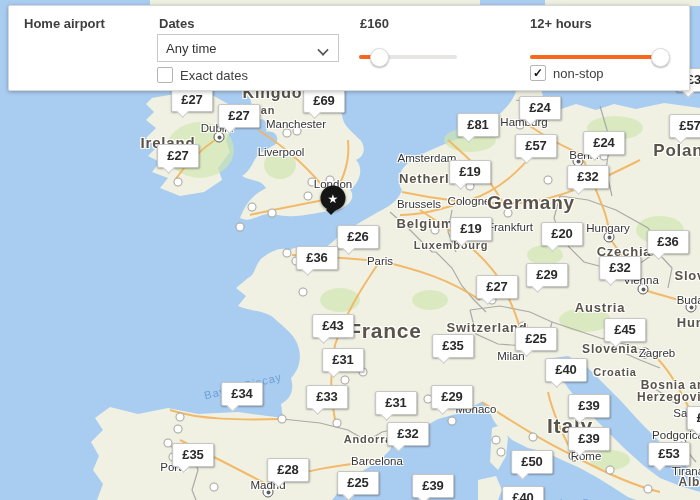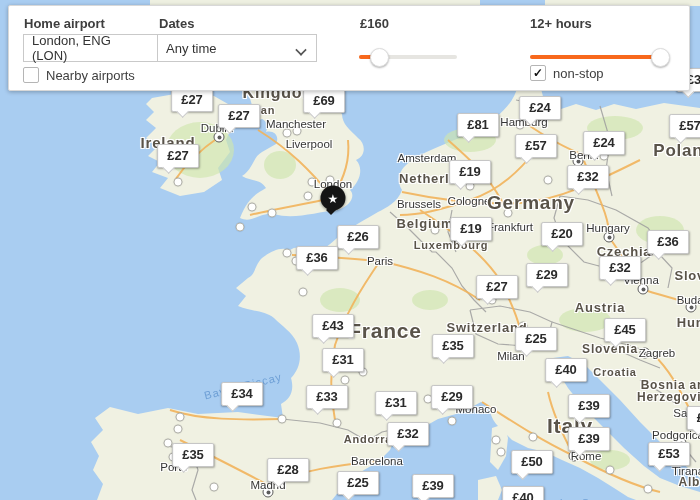--- a/index.html
+++ b/index.html
@@ -196,21 +196,21 @@
     <div class="capital-dot" style="left: 609px; top: 237px;"></div>
     <div class="capital-dot" style="left: 643px; top: 289px;"></div>
     <div class="capital-dot" style="left: 645px; top: 353px;"></div>
     <div class="capital-dot" style="left: 574px; top: 456px;"></div>
     <div class="capital-dot" style="left: 268px; top: 492px;"></div>
     <div class="capital-dot" style="left: 691px; top: 307px;"></div>
     <div class="capital-dot" style="left: 681px; top: 443px;"></div>
     <div class="city-label" style="left: 524px; top: 122px;">Hamburg</div>
     <div class="city-label" style="left: 296px; top: 124px;">Manchester</div>
     <div class="city-label" style="left: 217px; top: 128px;">Dublin</div>
-    <div class="city-label" style="left: 281px; top: 144px; margin-left: 28px;">Liverpool</div>
+    <div class="city-label" style="left: 281px; top: 152px;">Liverpool</div>
     <div class="city-label" style="left: 584px; top: 155px;">Berlin</div>
     <div class="city-label" style="left: 427px; top: 158px;">Amsterdam</div>
     <div class="city-label" style="left: 469px; top: 201px;">Cologne</div>
     <div class="city-label" style="left: 419px; top: 204px;">Brussels</div>
     <div class="city-label" style="left: 333px; top: 184px;">London</div>
     <div class="city-label" style="left: 510px; top: 227px;">Frankfurt</div>
     <div class="city-label" style="left: 608px; top: 228px;">Hungary</div>
     <div class="city-label" style="left: 380px; top: 261px;">Paris</div>
     <div class="city-label" style="left: 641px; top: 280px;">Vienna</div>
     <div class="city-label" style="left: 701px; top: 300px;">Budapest</div>
@@ -287,31 +287,28 @@
     <div class="price-marker" style="left: 433px; top: 486px;">£39</div>
     <div class="price-marker" style="left: 523px; top: 498px;">£40</div>
   </div>
 
 <div class="panel">
   <div class="fld-label" style="left:15px">Home airport</div>
   <div class="fld-label" style="left:150px">Dates</div>
   <div class="fld-label" style="left:351px">£160</div>
   <div class="fld-label" style="left:521px">12+ hours</div>
 
-  <div class="inp" style="left:14px;width:135px">
-    <span>London, ENG (LON)</span>
-  </div>
-  <div class="inp" style="left:148px;width:160px">
+  <div class="inp" style="left:148px;width:182px">
     <span>Any time</span>
     <span class="chev"></span>
   </div>
 
-  <div class="cbrow" style="left:14px">
+  <div class="cbrow" style="left:148px">
     <span class="cbbox"></span>
-    <span class="cblab">Nearby airports</span>
+    <span class="cblab">Exact dates</span>
   </div>
 
   <div class="slider" style="left:350px;width:98px">
     <span class="fill" style="width: 20px; background: rgb(248, 104, 28);"></span>
     <span class="handle" style="left:11px"></span>
   </div>
   <div class="slider" style="left:521px;width:132px">
     <span class="fill" style="width: 132px; background: rgb(248, 104, 28);"></span>
     <span class="handle" style="right:-8px"></span>
   </div>

